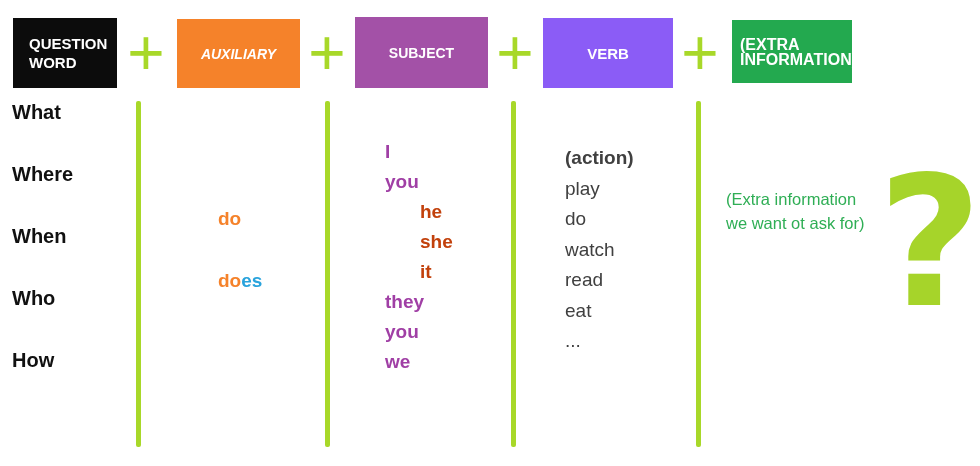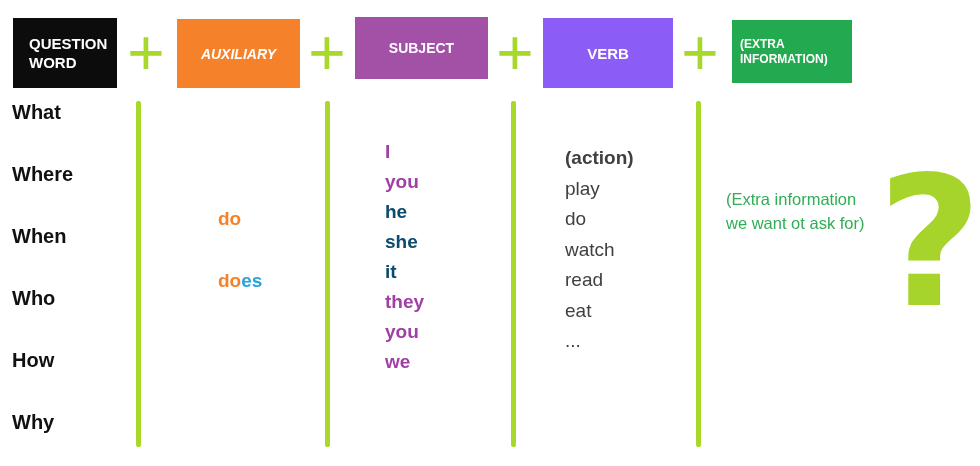--- a/index.html
+++ b/index.html
@@ -19,26 +19,26 @@
     flex-direction: column;
     justify-content: center;
     box-sizing: border-box;
     color: #ffffff;
     font-weight: bold;
   }
   .hbox.black  { left: 13px;  top: 18px; width: 104px; height: 70px; background: #0c0c0c;
                  font-size: 15px; line-height: 19px; padding-left: 16px; text-align: left; }
   .hbox.orange { left: 177px; top: 19px; width: 123px; height: 69px; background: #f5822a;
                  font-size: 14px; align-items: center; text-align: center; font-style: italic; }
-  .hbox.purple { left: 355px; top: 17px; width: 133px; height: 62px; background: #a351a7;
+  .hbox.purple { left: 355px; top: 17px; width: 133px; height: 71px; background: #a351a7;
                  font-size: 14px; align-items: center; text-align: right; }
   .hbox.red    { left: 543px; top: 18px; width: 130px; height: 70px; background: #8b5cf6;
                  font-size: 15px; align-items: center; text-align: center; }
   .hbox.green  { left: 732px; top: 20px; width: 120px; height: 63px; background: #23a94f;
-                 font-size: 12px; line-height: 15px; padding-left: 8px; padding-right: 4px; text-align: left; }
+                 font-size: 16px; line-height: 15px; padding-left: 8px; padding-right: 4px; text-align: left; }
 
   
   .plus {
     position: absolute;
     width: 60px; height: 60px; top: 23px;
     display: flex; align-items: center; justify-content: center;
     color: #a8d829;
     font-size: 64px;
     font-weight: normal;
     line-height: 1;
@@ -70,21 +70,21 @@
 
   .aux-word { position: absolute; left: 218px; font-size: 19px; font-weight: bold; line-height: 26px; }
   .aux-do   { top: 206px; color: #f5822a; }
   .aux-does { top: 268px; }
   .orange-t { color: #f5822a; }
   .blue-t   { color: #29a3dc; }
 
   .subject-col { position: absolute; left: 385px; top: 137px; font-size: 19px; font-weight: bold; }
   .subject-col .sw { line-height: 30px; }
   .sw.purple { color: #a03fa5; }
-  .sw.blue   { color: #0c4a6e; }
+  .sw.blue   { color: #c2410c; margin-left: 35px; }
 
   .verb-col { position: absolute; left: 565px; top: 143px; font-size: 19px; color: #404040; }
   .verb-col .vw { line-height: 30.5px; }
   .verb-col .vw.bold { font-weight: bold; }
 
   .extra-note {
     position: absolute; left: 726px; top: 187px;
     font-size: 16.5px; line-height: 24px; color: #2fae55;
   }
 
@@ -126,21 +126,20 @@
   <div class="vline l2"></div>
   <div class="vline l3"></div>
   <div class="vline l4"></div>
 
   <div class="qwords">
     <div class="qw">What</div>
     <div class="qw">Where</div>
     <div class="qw">When</div>
     <div class="qw">Who</div>
     <div class="qw">How</div>
-    <div class="qw">Why</div>
   </div>
 
   <div class="aux-word aux-do">do</div>
   <div class="aux-word aux-does"><span class="orange-t">do</span><span class="blue-t">es</span></div>
 
   <div class="subject-col">
     <div class="sw purple">I</div>
     <div class="sw purple">you</div>
     <div class="sw blue">he</div>
     <div class="sw blue">she</div>

